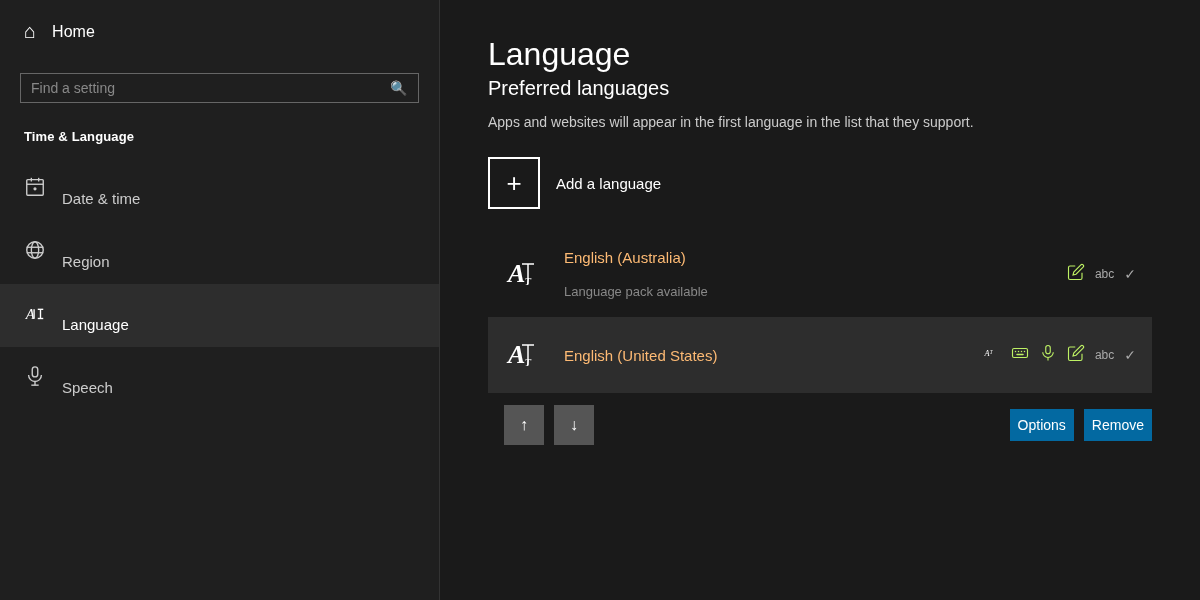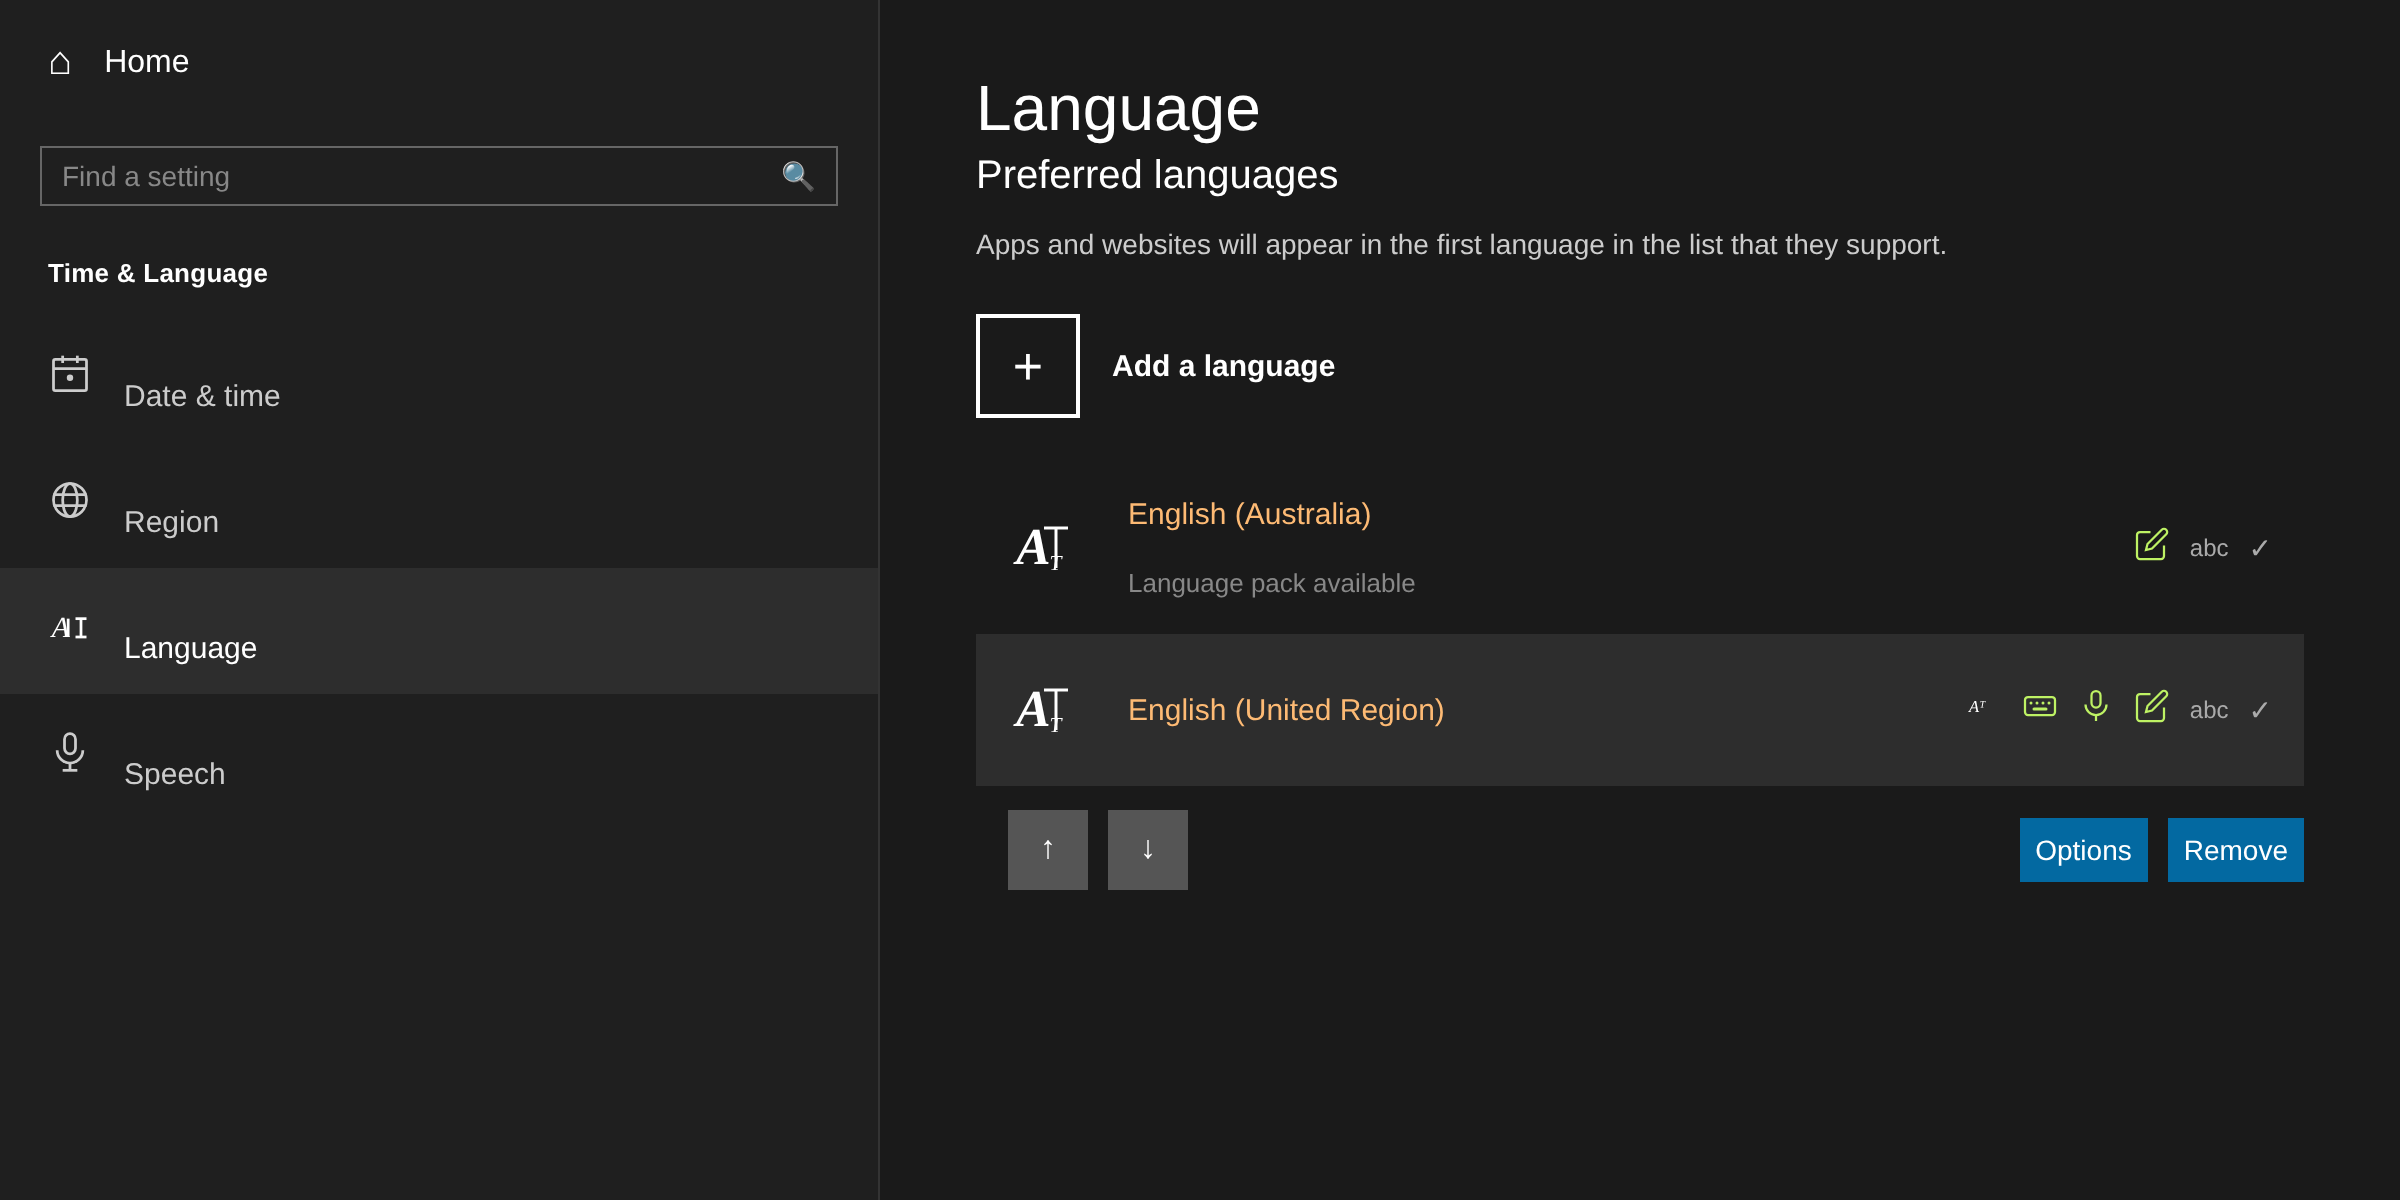--- a/index.html
+++ b/index.html
@@ -151,21 +151,20 @@
       align-items: center;
       justify-content: center;
       font-size: 24px;
       color: #fff;
       flex-shrink: 0;
     }
 
     .add-label {
       font-size: 15px;
       color: #fff;
-      font-weight: bold;
     }
 
     .language-item {
       display: flex;
       align-items: center;
       padding: 16px 16px;
       margin-bottom: 2px;
       background: transparent;
       gap: 16px;
       border-radius: 0;
@@ -370,21 +369,21 @@
   <div class="language-item selected">
     <div class="lang-icon">
       <svg width="40" height="40" viewBox="0 0 40 40">
         <text x="2" y="28" font-size="26" fill="white" font-family="serif" font-style="italic" font-weight="bold">A</text>
         <text x="18" y="36" font-size="18" fill="white" font-family="serif" font-style="italic">ᵀ</text>
         <line x1="16" y1="10" x2="28" y2="10" stroke="white" stroke-width="1.5"></line>
         <line x1="22" y1="10" x2="22" y2="30" stroke="white" stroke-width="1.5"></line>
       </svg>
     </div>
     <div class="lang-info">
-      <div class="lang-name">English (United Region)</div>
+      <div class="lang-name">English (United States)</div>
     </div>
     <div class="lang-actions">
       <span class="lang-action-icon" title="Language options">
         <svg width="18" height="18" viewBox="0 0 24 24" fill="none" stroke="currentColor" stroke-width="1.5">
           <text x="2" y="16" font-size="11" fill="white" stroke="none" font-family="serif" font-style="italic">Aᵀ</text>
         </svg>
       </span>
       <span class="lang-action-icon" title="Keyboard">
         <svg width="18" height="18" viewBox="0 0 24 24" fill="none" stroke="currentColor" stroke-width="1.5">
           <rect x="2" y="6" width="20" height="12" rx="2"></rect>

